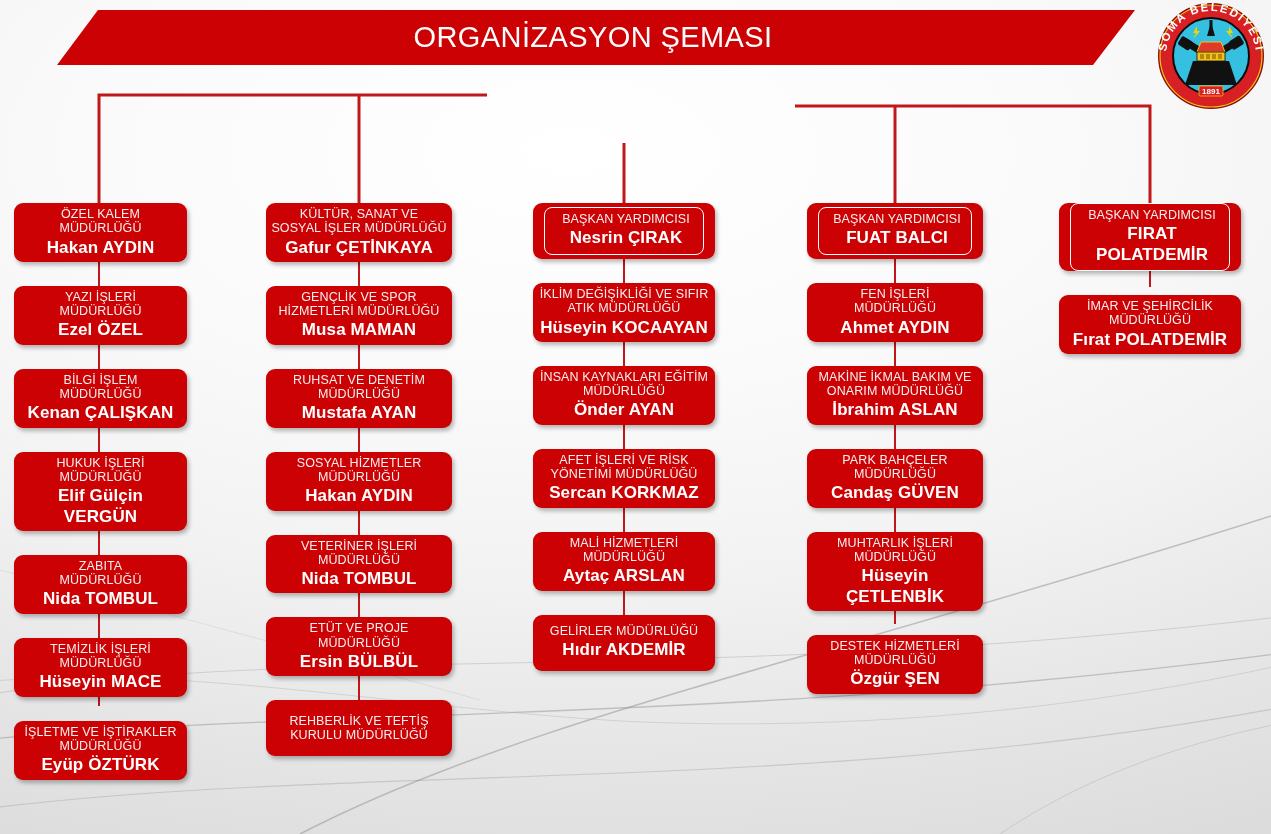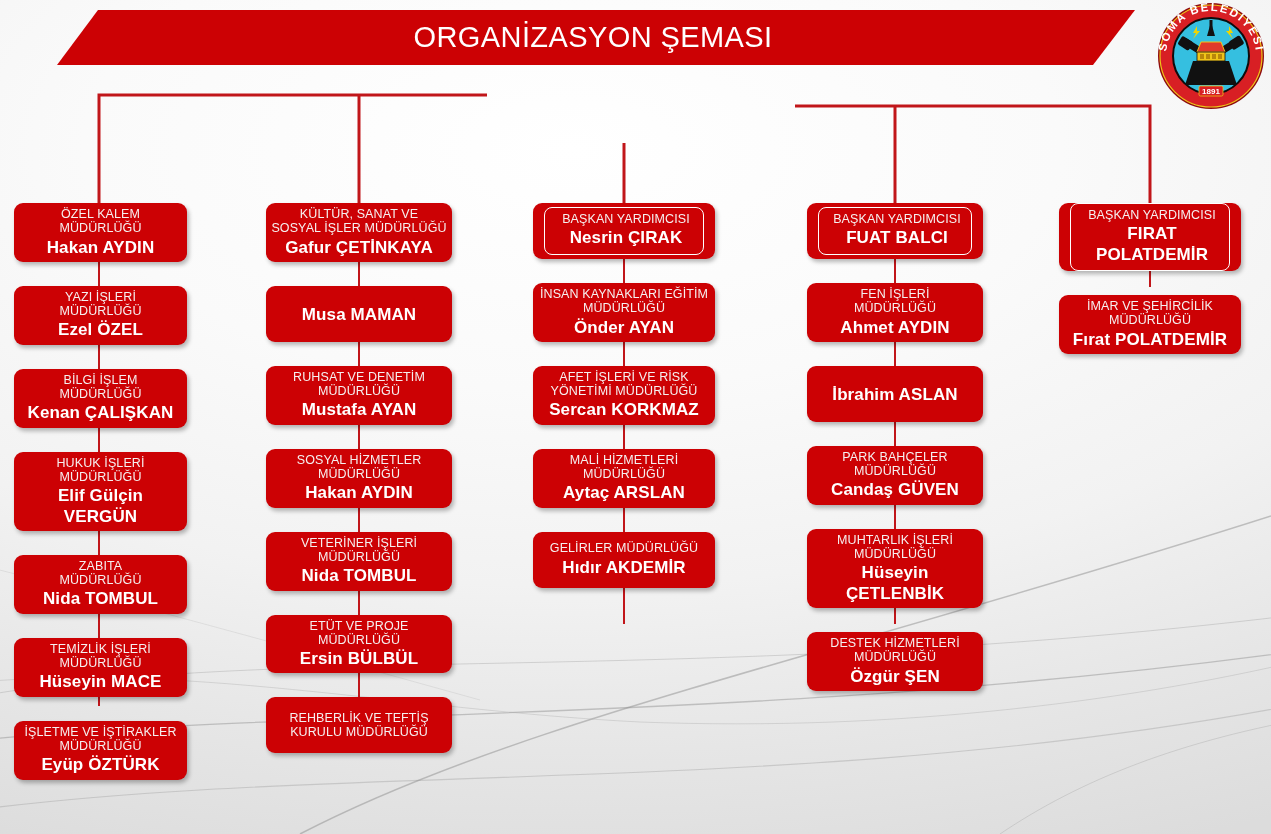--- a/index.html
+++ b/index.html
@@ -282,20 +282,21 @@
         <div class="dept">İŞLETME  VE İŞTİRAKLER<br>MÜDÜRLÜĞÜ</div>
         <div class="person">Eyüp ÖZTÜRK</div>
       </div>
     </div>
   <div id="col-1" class="column">
       <div class="node">
         <div class="dept">KÜLTÜR,  SANAT VE<br>SOSYAL İŞLER MÜDÜRLÜĞÜ</div>
         <div class="person">Gafur ÇETİNKAYA</div>
       </div>
       <div class="node">
+        <div class="dept">GENÇLİK  VE SPOR<br>HİZMETLERİ  MÜDÜRLÜĞÜ</div>
         <div class="person">Musa MAMAN</div>
       </div>
       <div class="node">
         <div class="dept">RUHSAT  VE DENETİM<br>MÜDÜRLÜĞÜ</div>
         <div class="person">Mustafa AYAN</div>
       </div>
       <div class="node">
         <div class="dept">SOSYAL HİZMETLER<br>MÜDÜRLÜĞÜ</div>
         <div class="person">Hakan AYDIN</div>
       </div>
@@ -312,20 +313,24 @@
       </div>
     </div>
   <div id="col-2" class="column">
       <div class="node deputy">
         <div class="inner">
           <div class="dept">BAŞKAN YARDIMCISI</div>
           <div class="person">Nesrin ÇIRAK</div>
         </div>
       </div>
       <div class="node">
+        <div class="dept">İKLİM DEĞİŞİKLİĞİ  VE SIFIR<br>ATIK MÜDÜRLÜĞÜ</div>
+        <div class="person">Hüseyin KOCAAYAN</div>
+      </div>
+      <div class="node">
         <div class="dept">İNSAN  KAYNAKLARI EĞİTİM<br>MÜDÜRLÜĞÜ</div>
         <div class="person">Önder AYAN</div>
       </div>
       <div class="node">
         <div class="dept">AFET İŞLERİ  VE RİSK<br>YÖNETİMİ  MÜDÜRLÜĞÜ</div>
         <div class="person">Sercan KORKMAZ</div>
       </div>
       <div class="node">
         <div class="dept">MALİ HİZMETLERİ<br>MÜDÜRLÜĞÜ</div>
         <div class="person">Aytaç  ARSLAN</div>
@@ -340,20 +345,21 @@
         <div class="inner">
           <div class="dept">BAŞKAN YARDIMCISI</div>
           <div class="person">FUAT BALCI</div>
         </div>
       </div>
       <div class="node">
         <div class="dept">FEN İŞLERİ<br>MÜDÜRLÜĞÜ</div>
         <div class="person">Ahmet AYDIN</div>
       </div>
       <div class="node">
+        <div class="dept">MAKİNE İKMAL BAKIM VE<br>ONARIM MÜDÜRLÜĞÜ</div>
         <div class="person">İbrahim ASLAN</div>
       </div>
       <div class="node">
         <div class="dept">PARK BAHÇELER<br>MÜDÜRLÜĞÜ</div>
         <div class="person">Candaş GÜVEN</div>
       </div>
       <div class="node">
         <div class="dept">MUHTARLIK  İŞLERİ<br>MÜDÜRLÜĞÜ</div>
         <div class="person">Hüseyin ÇETLENBİK</div>
       </div>

